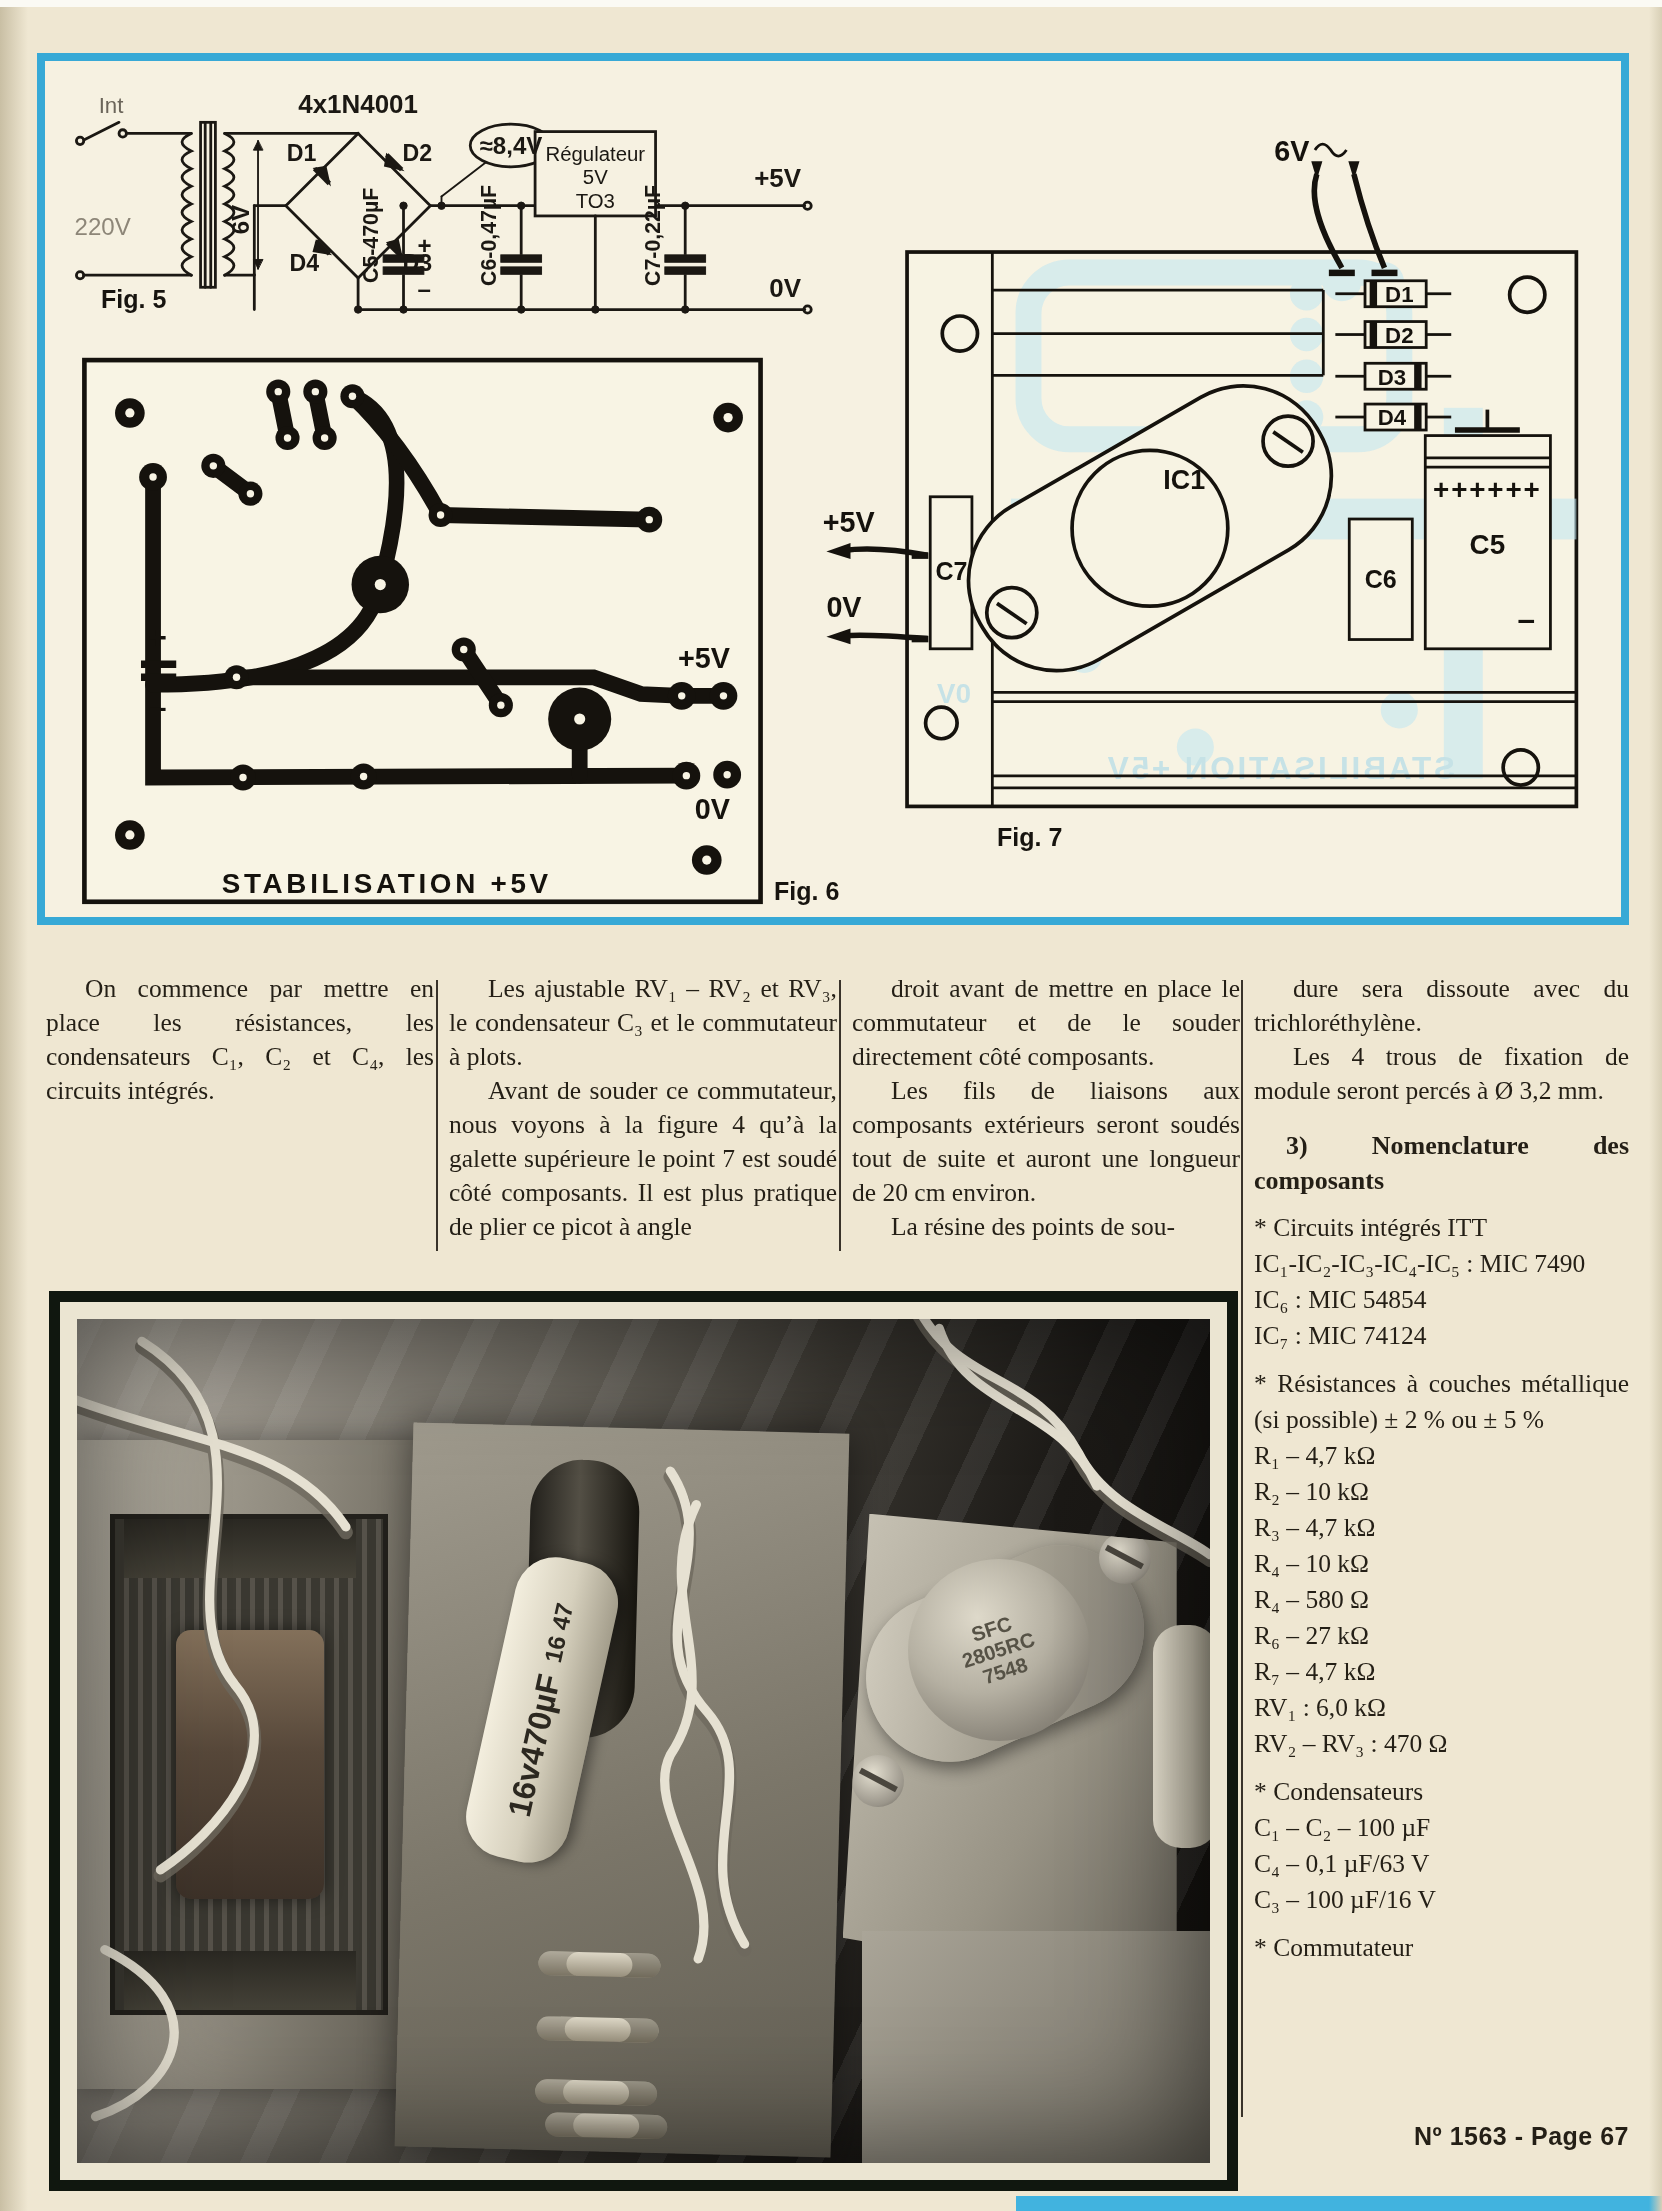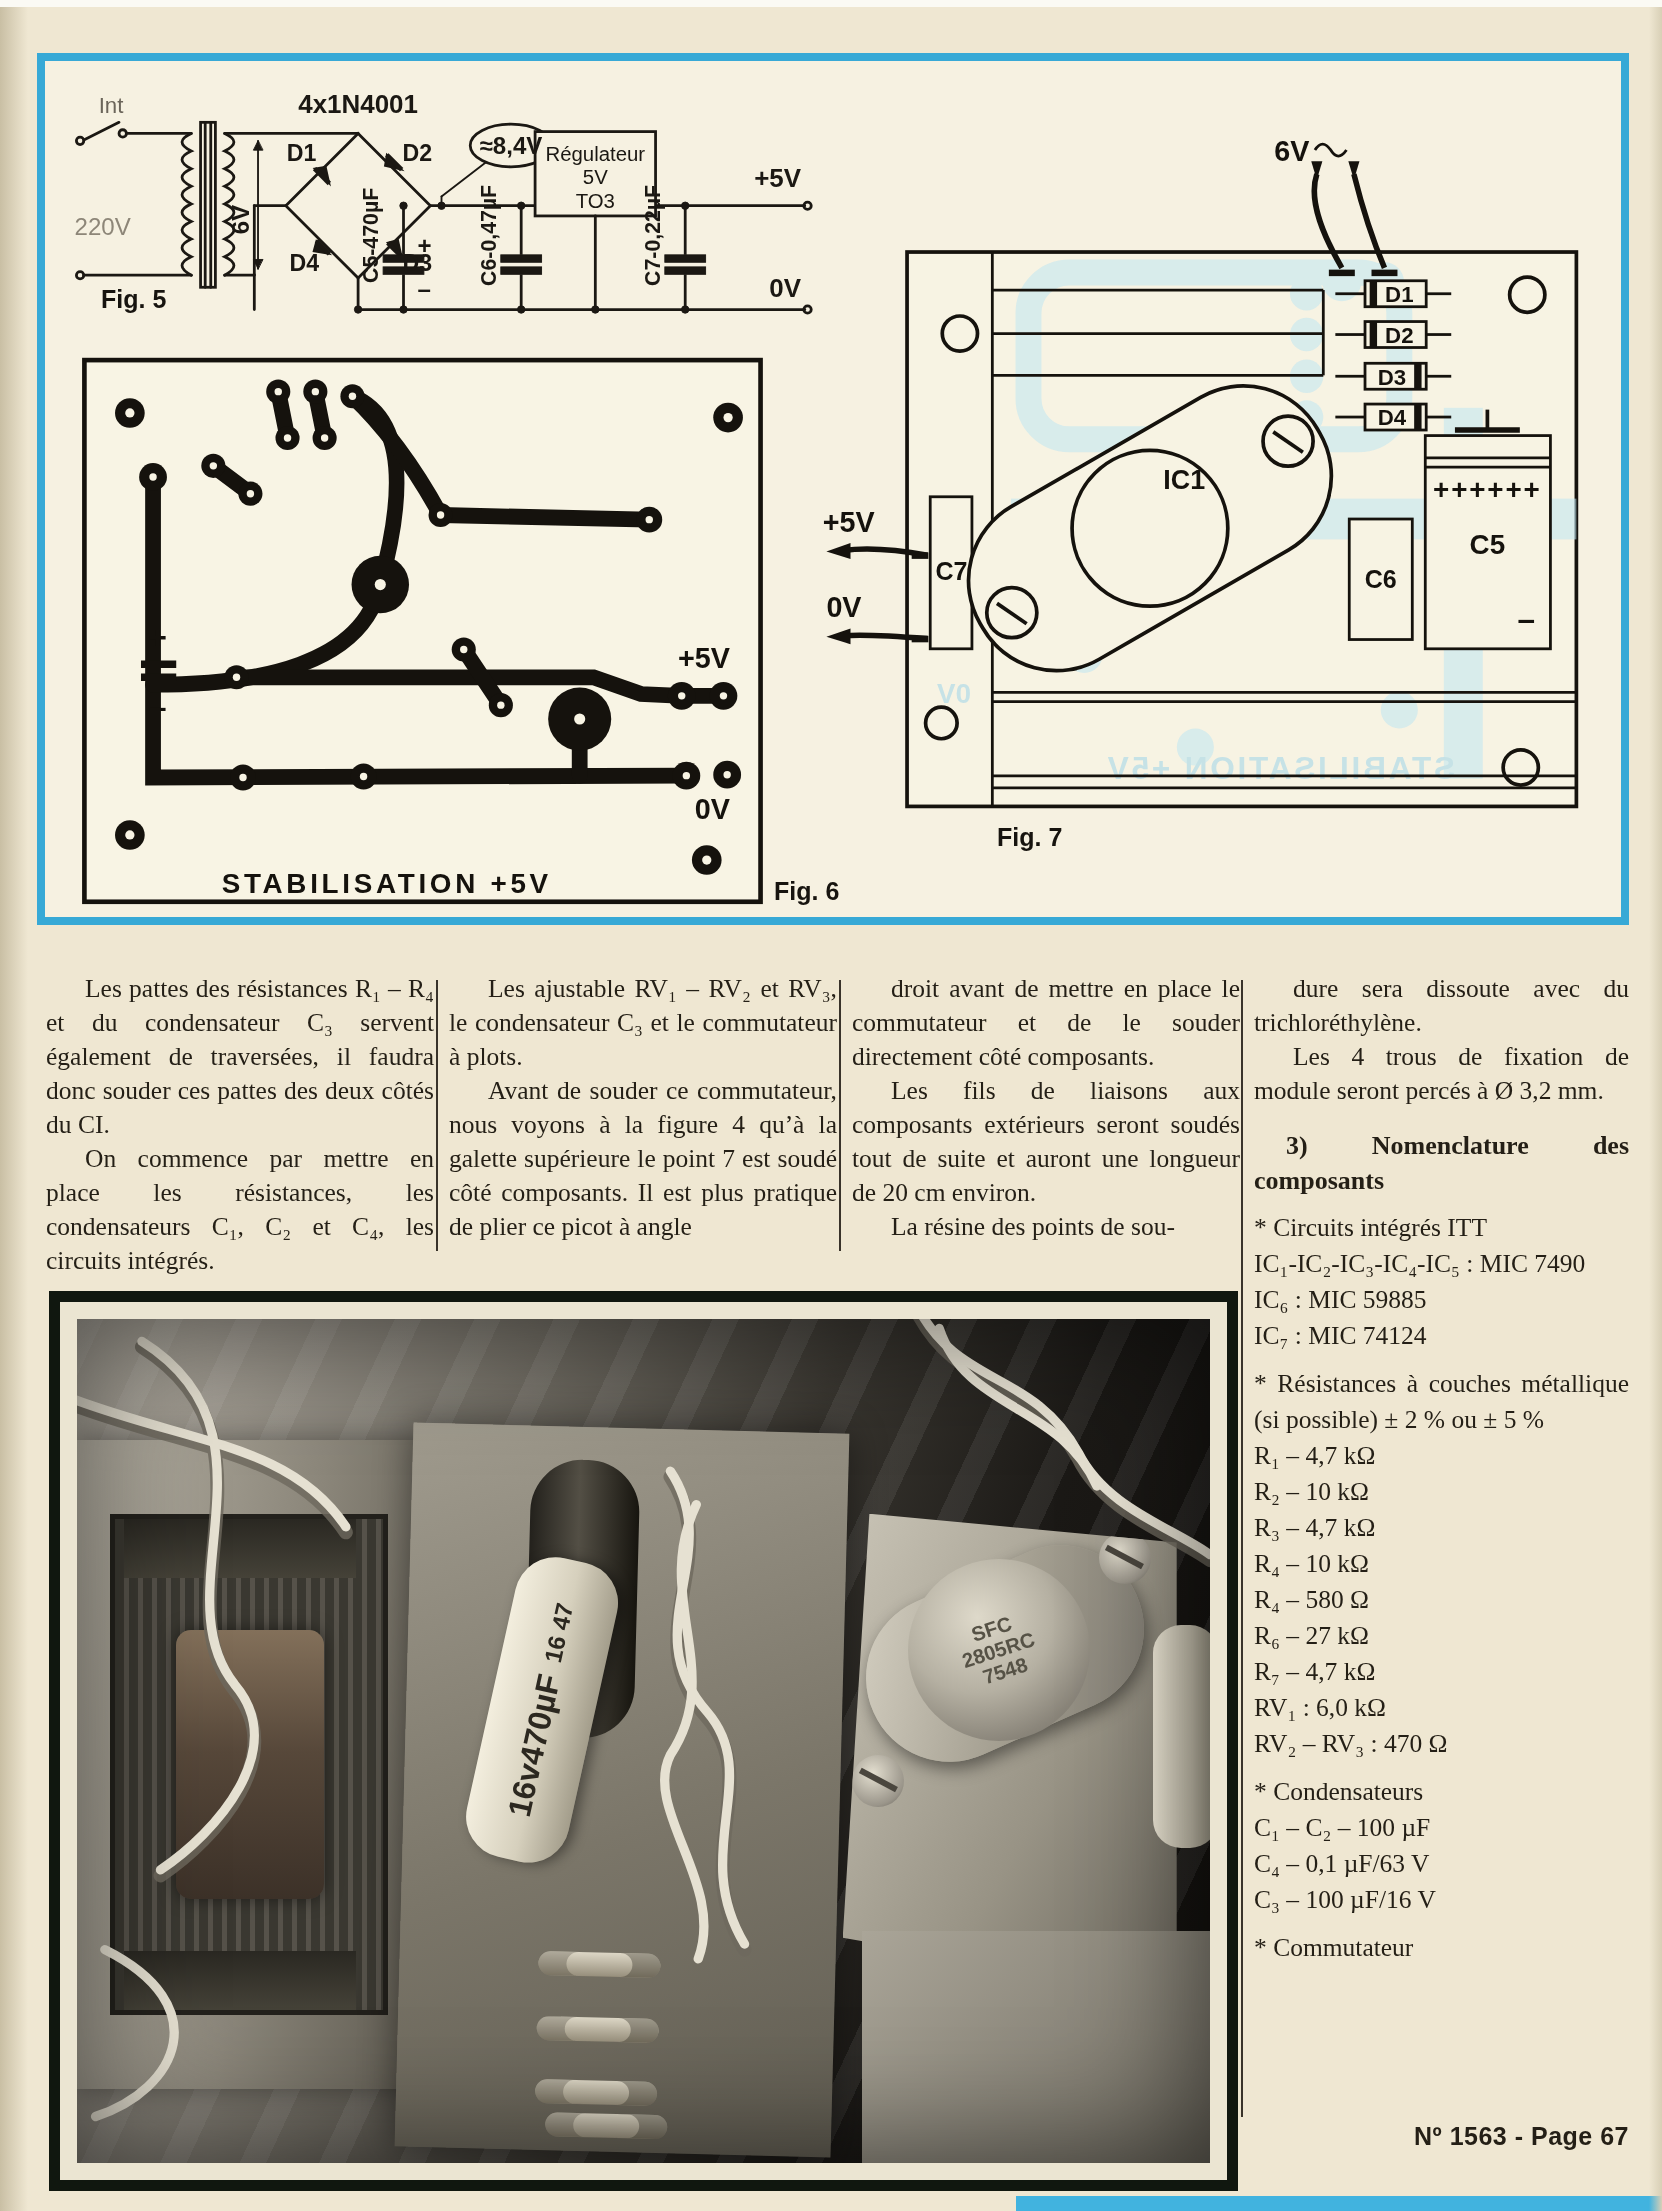--- a/index.html
+++ b/index.html
@@ -368,41 +368,40 @@
       <text x="408" y="382" font-size="29" font-weight="bold" fill="#15120d" text-anchor="middle">IC1</text>
     </svg>
     <div class="figcap" style="left:952px;top:762px">Fig. 7</div>
   </div>
 
   <div class="vrule" style="left:436px;top:980px;height:271px"></div>
   <div class="vrule" style="left:839px;top:980px;height:271px"></div>
   <div class="vrule" style="left:1241px;top:980px;height:1137px"></div>
 
   <div class="col" style="left:46px;top:972px">
-    <p>Les pattes des résistances R₁ – R₄ et du condensateur C₃ servent également de traversées, il faudra donc souder ces pattes des deux côtés du CI.</p>
     <p>On commence par mettre en place les résistances, les condensateurs C₁, C₂ et C₄, les circuits intégrés.</p>
   </div>
   <div class="col" style="left:449px;top:972px">
     <p>Les ajustable RV₁ – RV₂ et RV₃, le condensateur C₃ et le commutateur à plots.</p>
     <p>Avant de souder ce commutateur, nous voyons à la figure 4 qu’à la galette supérieure le point 7 est soudé côté composants. Il est plus pratique de plier ce picot à angle</p>
   </div>
   <div class="col" style="left:852px;top:972px">
     <p>droit avant de mettre en place le commutateur et de le souder directement côté composants.</p>
     <p>Les fils de liaisons aux composants extérieurs seront soudés tout de suite et auront une longueur de 20 cm environ.</p>
     <p>La résine des points de sou-</p>
   </div>
 
   <div class="col" style="left:1254px;top:972px;width:375px">
     <p>dure sera dissoute avec du trichloréthylène.</p>
     <p>Les 4 trous de fixation de module seront percés à Ø 3,2 mm.</p>
     <div class="nh">3) Nomenclature des composants</div>
     <div class="nom">
       <div class="sec">*  Circuits intégrés ITT</div>
       <div>IC₁-IC₂-IC₃-IC₄-IC₅ :  MIC 7490</div>
-      <div>IC₆ : MIC 59885</div>
+      <div>IC₆ : MIC 54854</div>
       <div>IC₇ : MIC 74124</div>
       <div class="sec">*  Résistances à couches métallique (si possible) ± 2 % ou ± 5 %</div>
       <div>R₁ – 4,7 kΩ</div>
       <div>R₂ – 10 kΩ</div>
       <div>R₃ – 4,7 kΩ</div>
       <div>R₄ – 10 kΩ</div>
       <div>R₄ – 580 Ω</div>
       <div>R₆ – 27 kΩ</div>
       <div>R₇ – 4,7 kΩ</div>
       <div>RV₁ : 6,0 kΩ</div>

